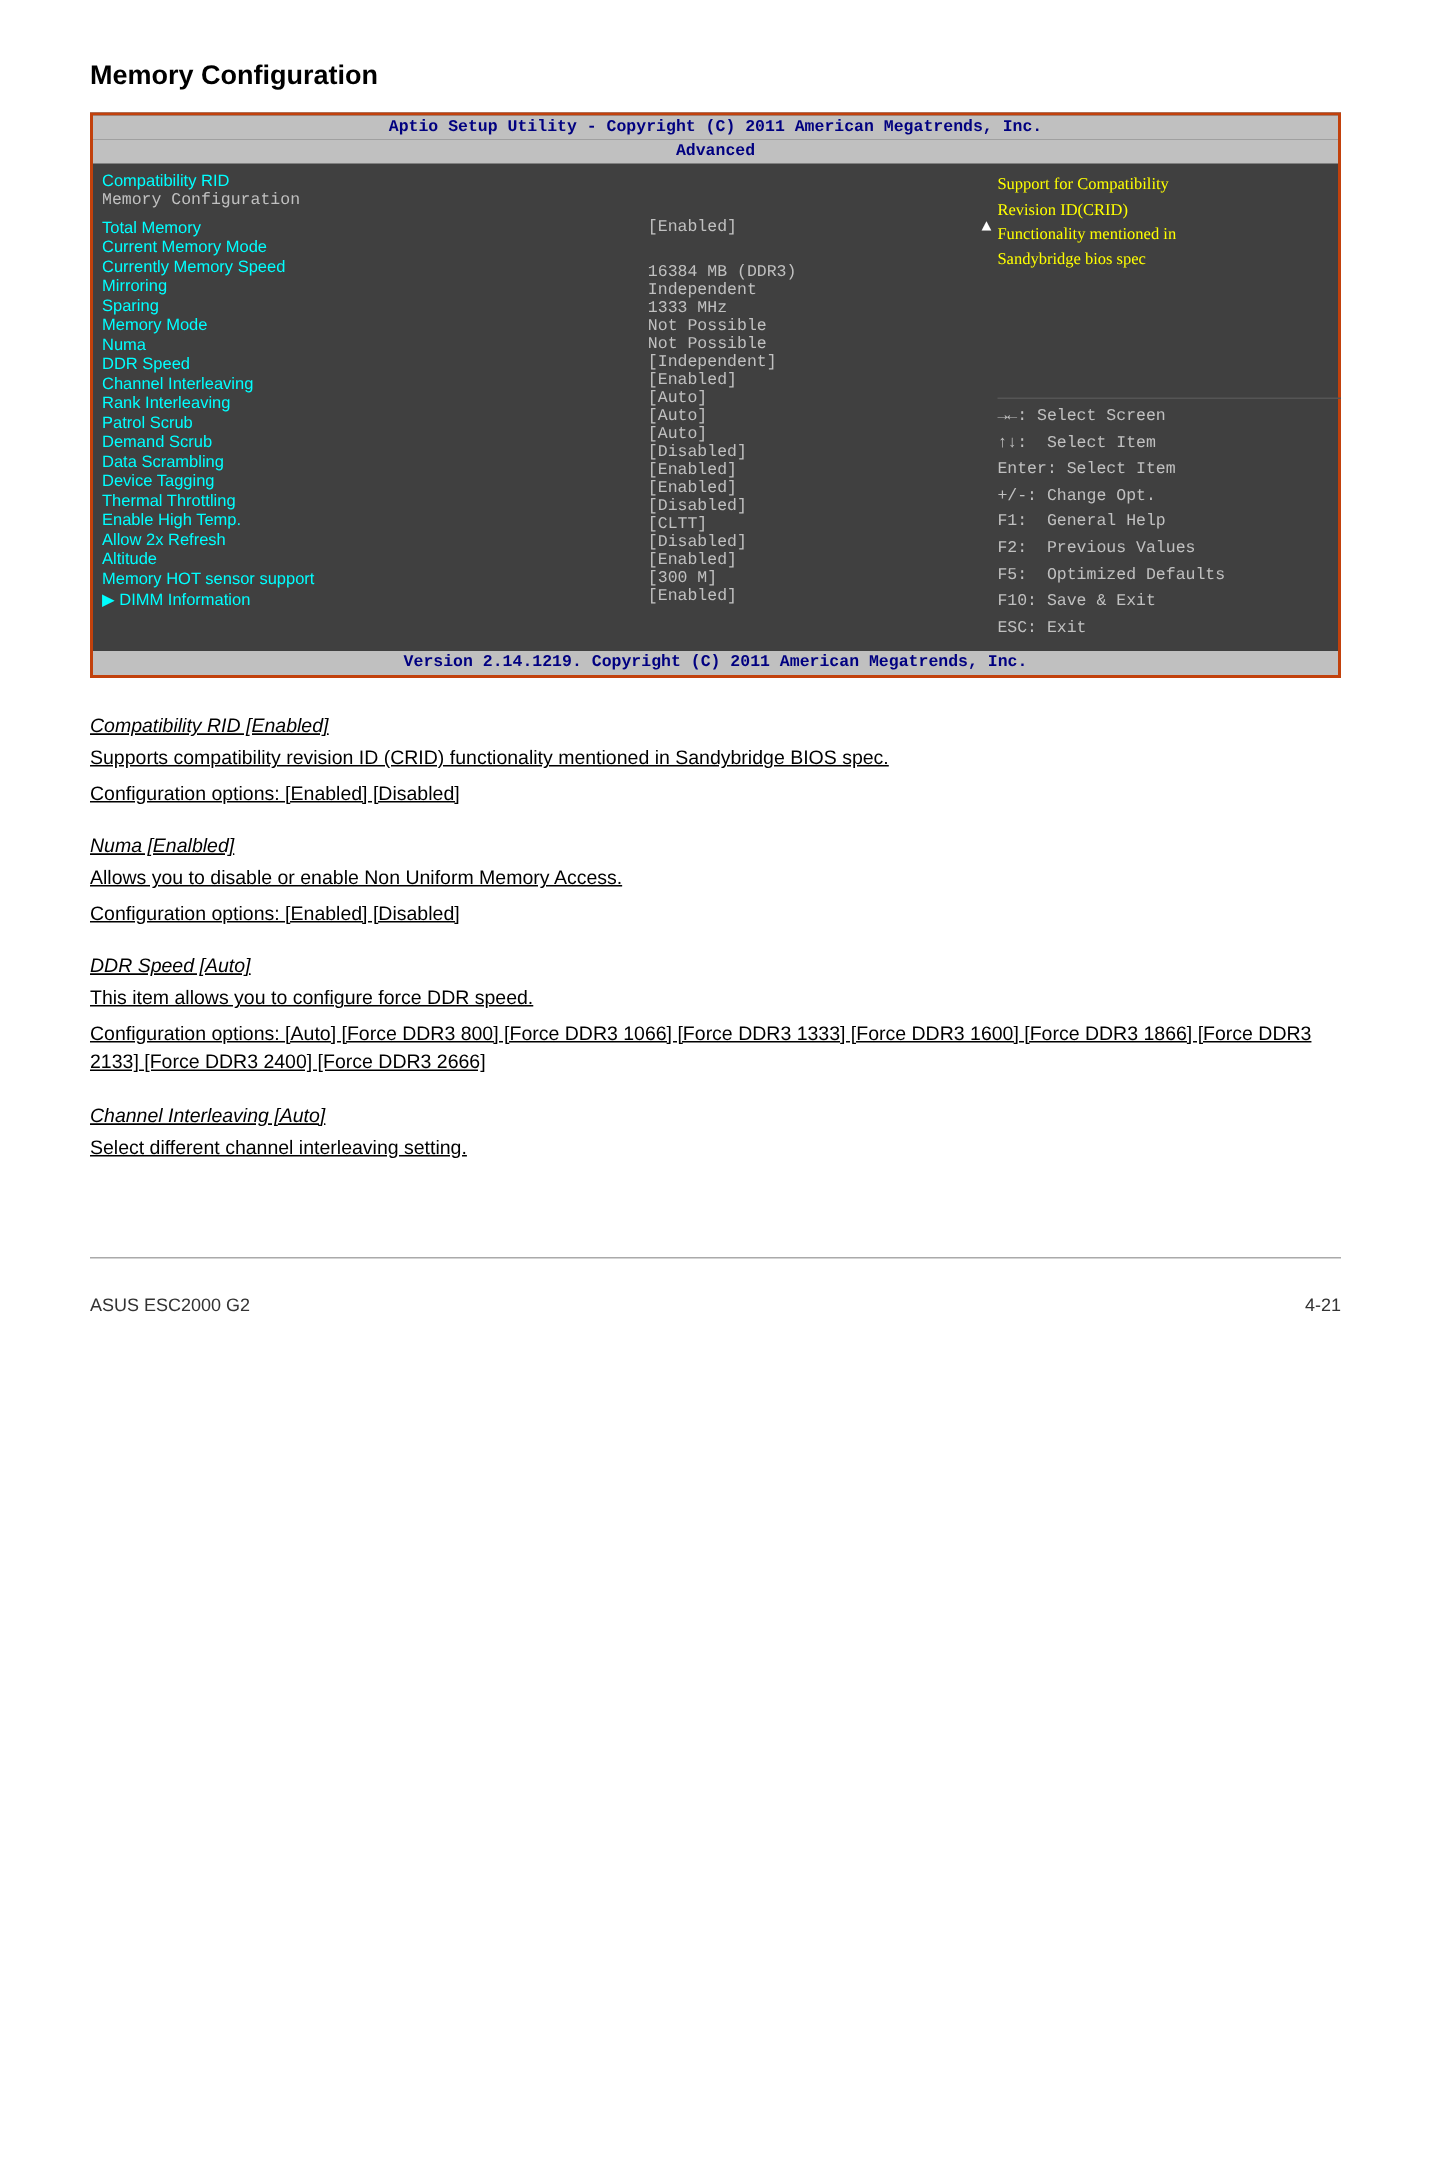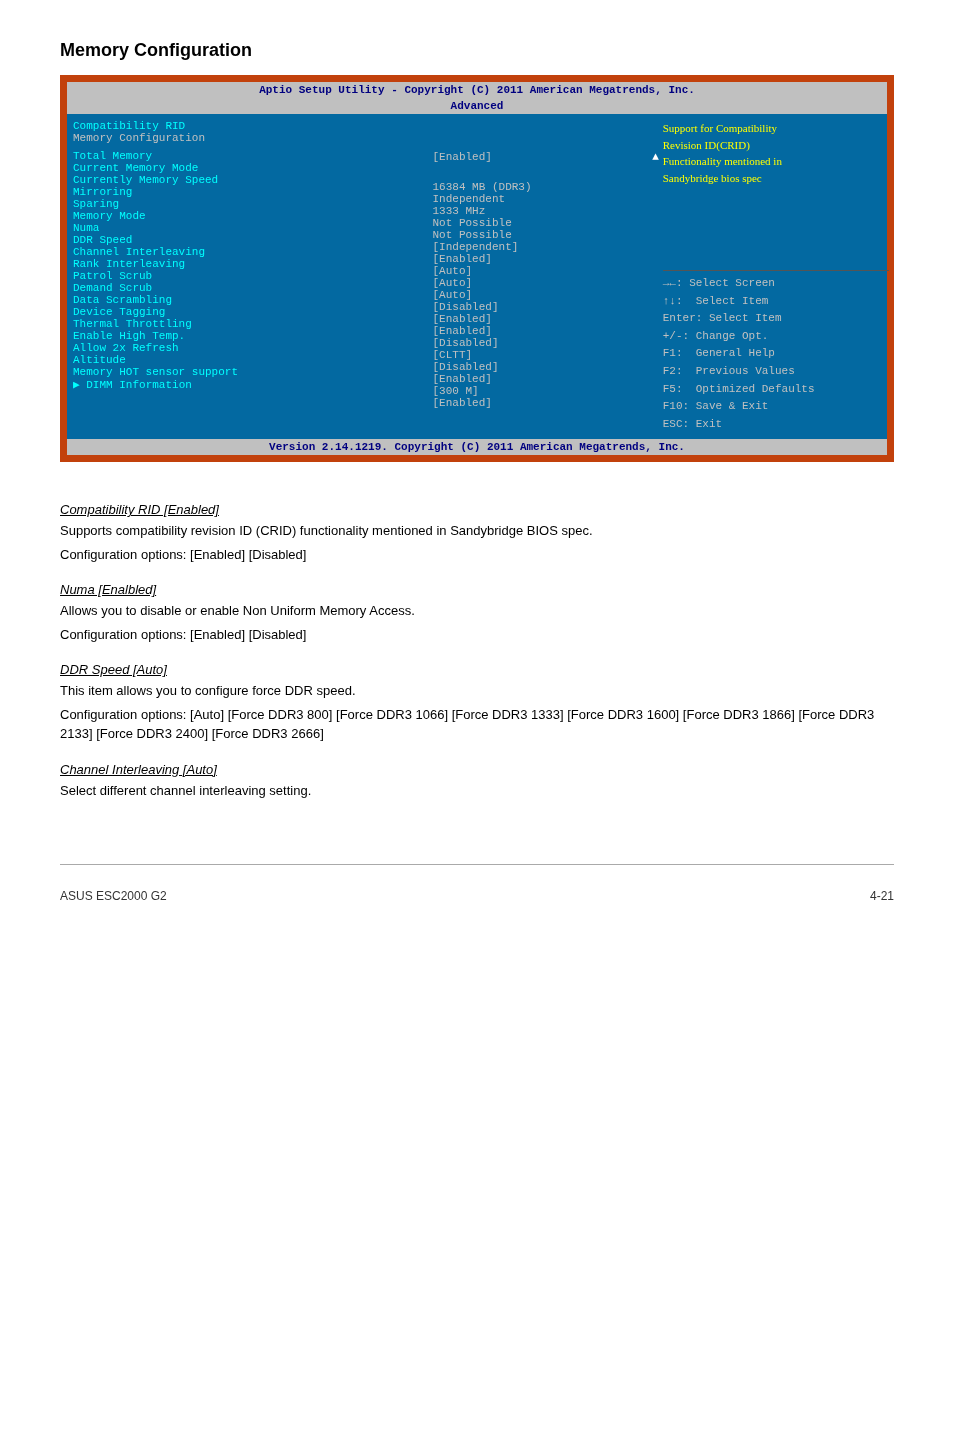--- a/index.html
+++ b/index.html
@@ -14,22 +14,22 @@
     }
 
     .page-title {
       font-size: 18px;
       font-weight: bold;
       margin-bottom: 14px;
     }
 
     
     .bios-screen {
-      border: 7px solid #c2410c;
-      background: #0369a1;
+      border: 2px solid #c2410c;
+      background: #404040;
       color: #c0c0c0;
       font-family: 'Courier New', Courier, monospace;
       font-size: 11px;
       width: 100%;
     }
 
     .bios-header {
       background: #c0c0c0;
       color: #000080;
       text-align: center;
@@ -74,21 +74,21 @@
 
     .bios-right {
       flex: 0 0 28%;
       color: #c0c0c0;
       font-family: 'Courier New', Courier, monospace;
       font-size: 11px;
     }
 
     .bios-item-label {
       color: #00ffff;
-      font-family: Liberation Mono, monospace;
+      font-family: Liberation Sans, sans-serif;
       font-size: 11px;
     }
 
     .bios-item-static {
       color: #c0c0c0;
       font-family: 'Courier New', Courier, monospace;
       font-size: 11px;
     }
 
     .bios-value {
@@ -126,21 +126,22 @@
       margin: 4px 0;
     }
 
     .bios-scroll-indicator {
       color: #ffffff;
       float: right;
     }
 
     
     .doc-section {
-      margin-top: 40px;
+      margin-top: 24px;
+      text-decoration: underline;
     }
 
     .doc-entry {
       margin-bottom: 18px;
     }
 
     .doc-entry-title {
       font-style: italic;
       text-decoration: underline;
       font-size: 13px;

